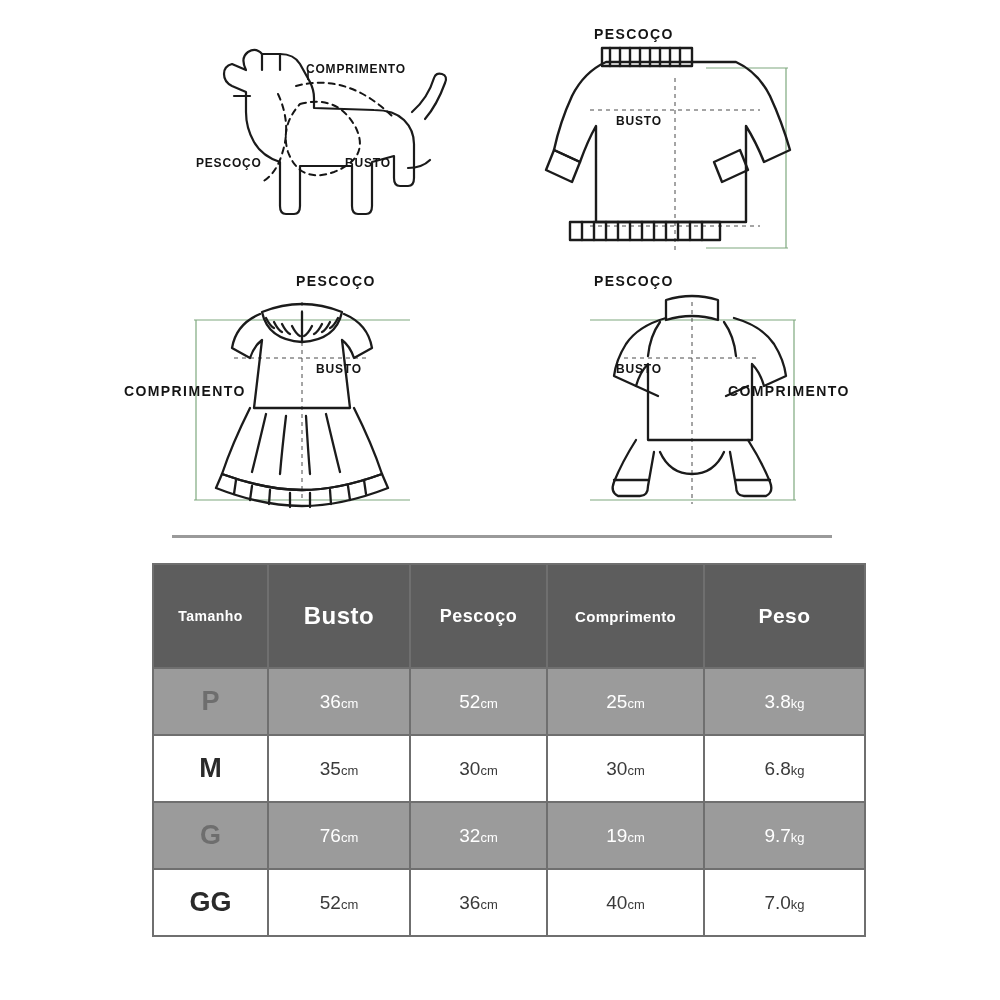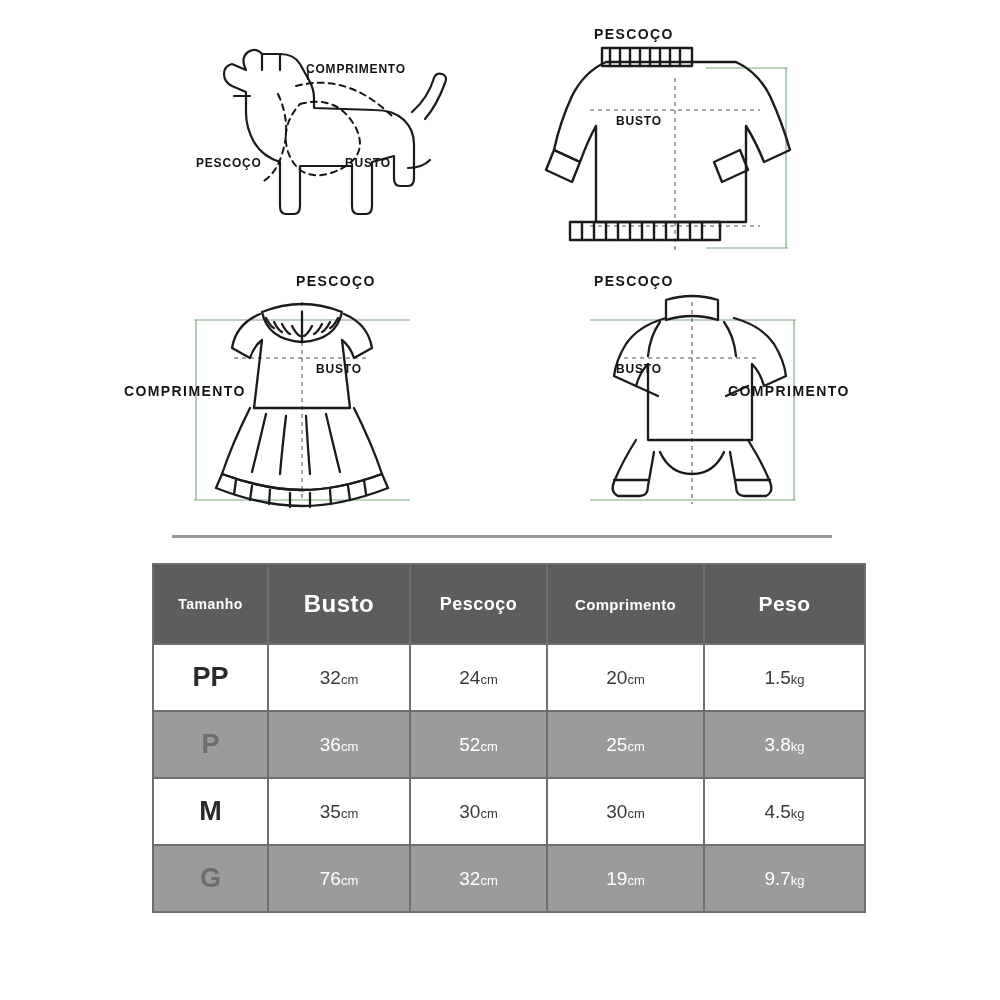--- a/index.html
+++ b/index.html
@@ -45,21 +45,21 @@
   }
   table{
     border-collapse:collapse;
     width:712px;
     table-layout:fixed;
   }
   th,td{
     border:2px solid #6f6f6f;
     text-align:center;
     vertical-align:middle;
-    padding:4px;
+    padding:16px;
   }
   thead th{
     background:#5d5d5d;
     color:#ffffff;
     height:70px;
     font-weight:700;
   }
   th.c0{font-size:14px;letter-spacing:0.5px;}
   th.c1{font-size:24px;letter-spacing:0.5px;}
   th.c2{font-size:18px;letter-spacing:0.5px;}
@@ -238,45 +238,45 @@
       <thead>
         <tr>
           <th class="c0">Tamanho</th>
           <th class="c1">Busto</th>
           <th class="c2">Pescoço</th>
           <th class="c3">Comprimento</th>
           <th class="c4">Peso</th>
         </tr>
       </thead>
       <tbody>
-        <tr>
-          <td class="size">PP</td>
-          <td class="val"><span>32</span><span class="u">cm</span></td>
-          <td class="val"><span>24</span><span class="u">cm</span></td>
-          <td class="val"><span>20</span><span class="u">cm</span></td>
-          <td class="val"><span>1.5</span><span class="u">kg</span></td>
-        </tr>
         <tr class="alt">
           <td class="size">P</td>
           <td class="val"><span>36</span><span class="u">cm</span></td>
           <td class="val"><span>52</span><span class="u">cm</span></td>
           <td class="val"><span>25</span><span class="u">cm</span></td>
           <td class="val"><span>3.8</span><span class="u">kg</span></td>
         </tr>
         <tr>
           <td class="size">M</td>
           <td class="val"><span>35</span><span class="u">cm</span></td>
           <td class="val"><span>30</span><span class="u">cm</span></td>
           <td class="val"><span>30</span><span class="u">cm</span></td>
-          <td class="val"><span>4.5</span><span class="u">kg</span></td>
+          <td class="val"><span>6.8</span><span class="u">kg</span></td>
         </tr>
         <tr class="alt">
           <td class="size">G</td>
           <td class="val"><span>76</span><span class="u">cm</span></td>
           <td class="val"><span>32</span><span class="u">cm</span></td>
           <td class="val"><span>19</span><span class="u">cm</span></td>
           <td class="val"><span>9.7</span><span class="u">kg</span></td>
         </tr>
+        <tr>
+          <td class="size">GG</td>
+          <td class="val"><span>52</span><span class="u">cm</span></td>
+          <td class="val"><span>36</span><span class="u">cm</span></td>
+          <td class="val"><span>40</span><span class="u">cm</span></td>
+          <td class="val"><span>7.0</span><span class="u">kg</span></td>
+        </tr>
       </tbody>
     </table>
   </div>
 
 </div>
 
 </body></html>

